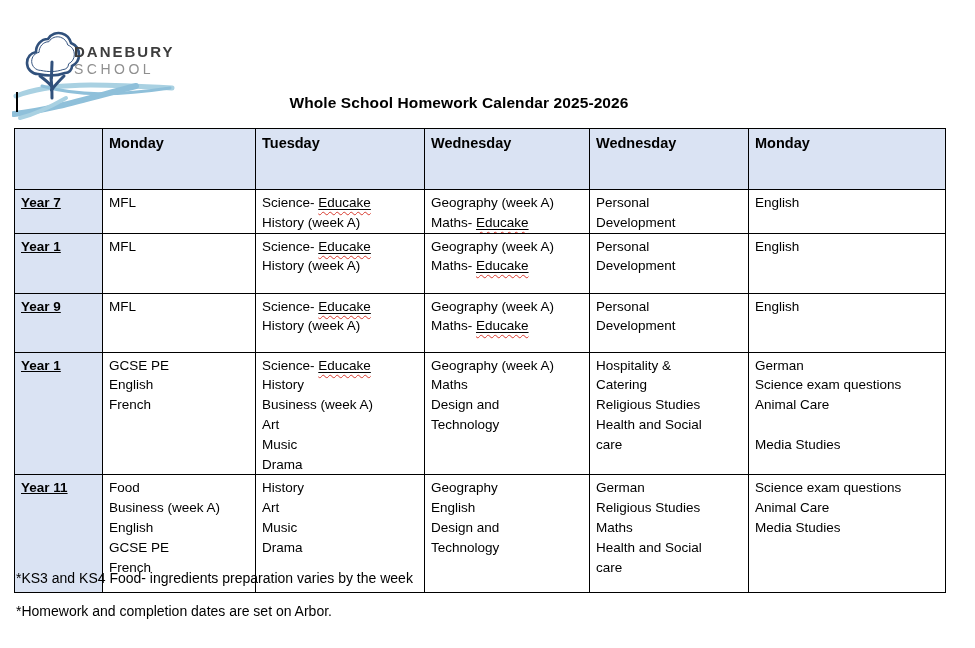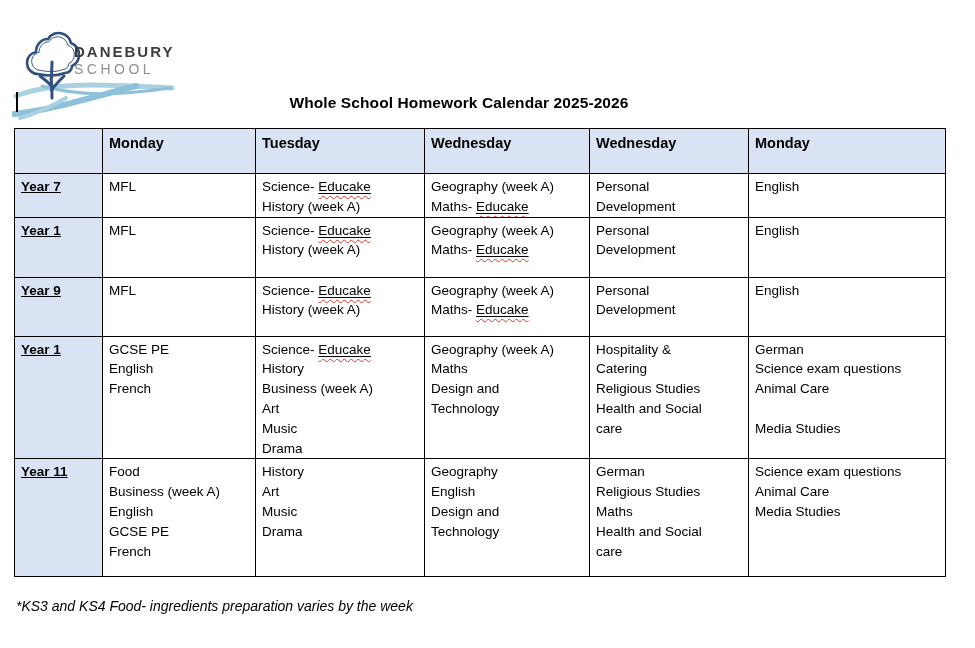--- a/index.html
+++ b/index.html
@@ -21,37 +21,37 @@
     position:absolute;left:14px;top:128px;width:931px;
     border-collapse:collapse;table-layout:fixed;
   }
   table.cal th,table.cal td{
     border:1px solid #000;vertical-align:top;text-align:left;
     padding:3px 4px 0 6px;overflow:hidden;
   }
   table.cal thead th{
     background:#dae3f3;font-weight:bold;font-size:14.5px;padding-top:6px;
   }
-  table.cal thead tr{height:45px;}
+  table.cal thead tr{height:61px;}
   td.yearcell{
     background:#dae3f3;font-weight:bold;font-size:14.5px;padding:7px 3px 0 9px;text-decoration:underline;
   }
   table.cal tbody td{font-size:13.5px;line-height:19.8px;}
   table.cal tbody tr:nth-child(1){height:40px;}
   table.cal tbody tr:nth-child(2){height:60px;}
   table.cal tbody tr:nth-child(3){height:59px;}
   table.cal tbody tr:nth-child(4){height:118px;}
   table.cal tbody tr:nth-child(5){height:118px;}
   .line{min-height:19.8px;}
   
   .sp{text-decoration:underline;text-decoration-thickness:1px;text-underline-offset:2px;}
   .spw{text-decoration:underline wavy #d83a2e;text-decoration-thickness:1px;text-underline-offset:3.5px;}
   
   .note{position:absolute;left:16px;font-size:14px;}
-  .note1{top:598px;font-style:italic;}
+  .note1{top:570px;}
   .note2{top:603px;}
 </style>
 </head>
 <body>
 
 <div class="page">
 
   <svg class="logo-svg" width="170" height="92" viewBox="0 0 170 92" aria-hidden="true">
 
     <g fill="none" stroke-linecap="round">
@@ -230,14 +230,15 @@
           <td>
             <div class="line">Science exam questions</div>
             <div class="line">Animal Care</div>
             <div class="line">Media Studies</div>
           </td>
         </tr>
       </tbody>
   </table>
 
   <div class="note note1">*KS3 and KS4 Food- ingredients preparation varies by the week</div>
+  <div class="note note2">*Homework and completion dates are set on Arbor.</div>
 
 </div>
 
 </body></html>

